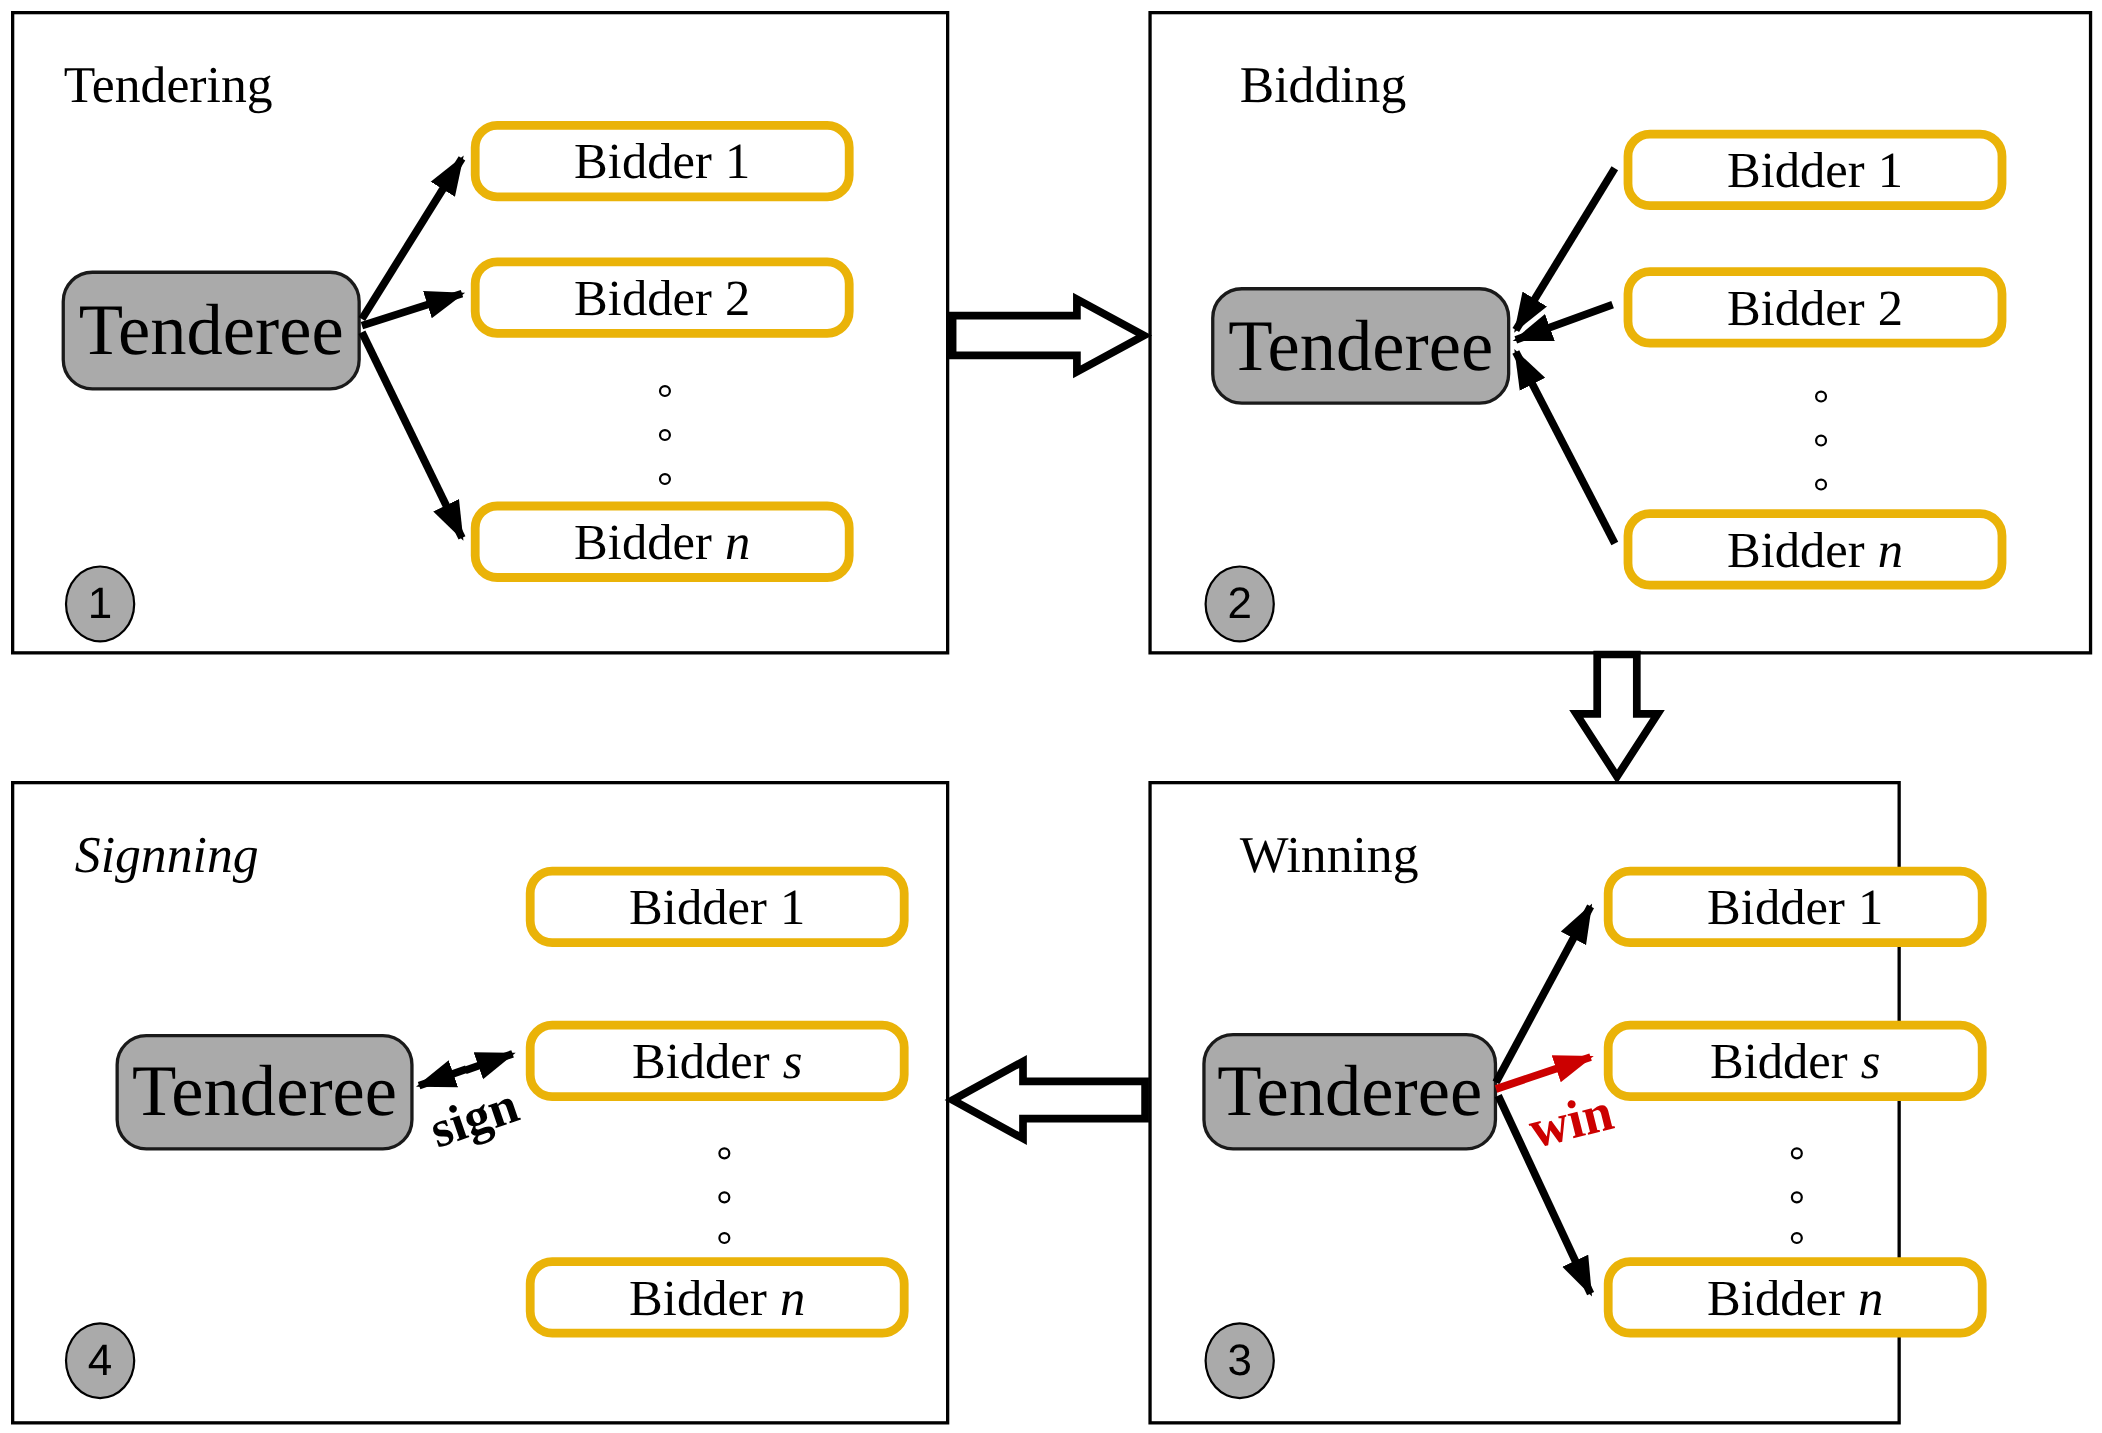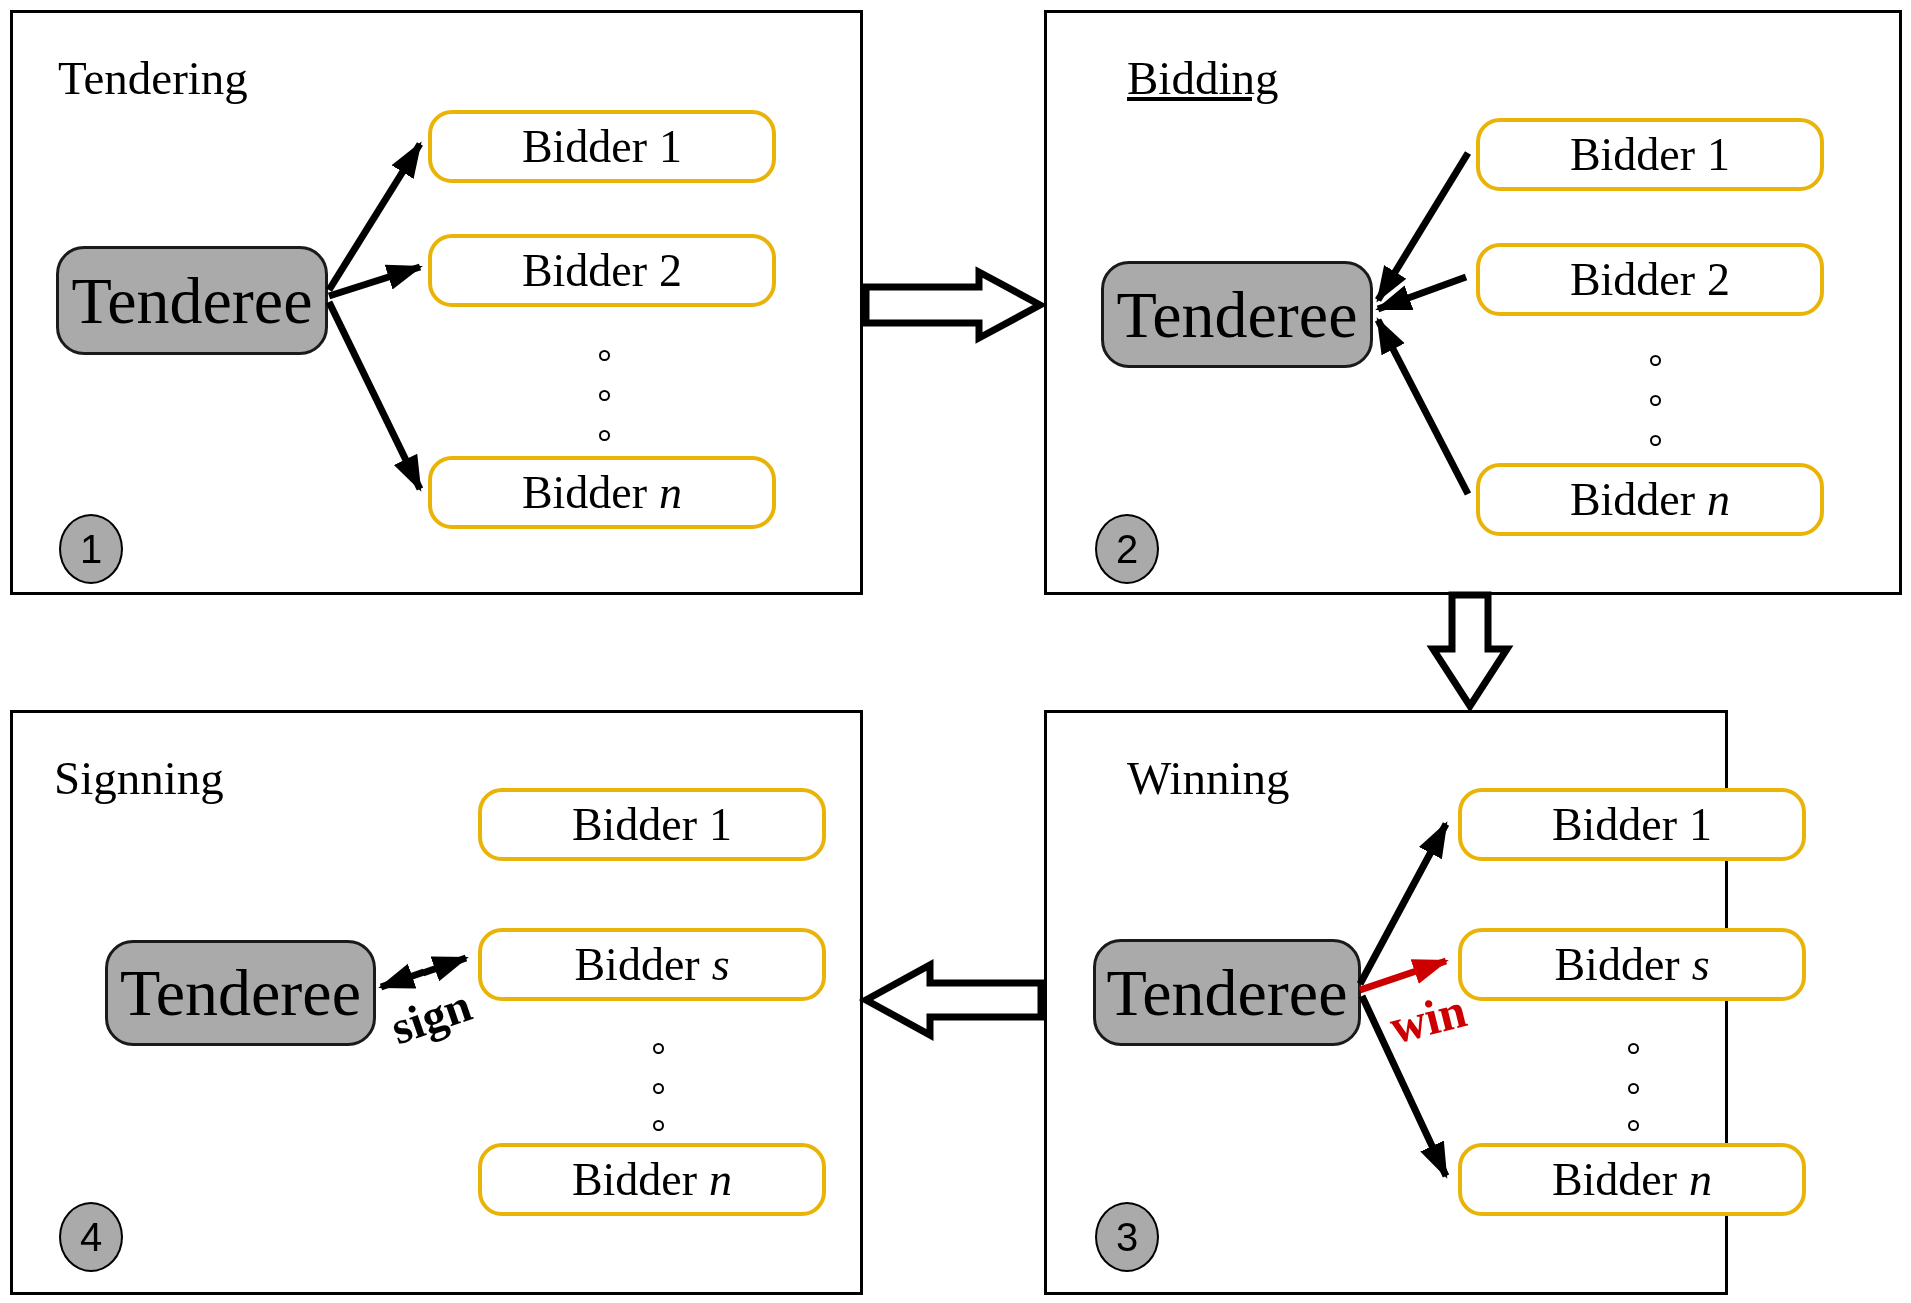--- a/index.html
+++ b/index.html
@@ -7,21 +7,21 @@
           font-family:"Liberation Serif","DejaVu Serif",serif;overflow:hidden;}
   .panel{position:absolute;border:3px solid #000;background:#fff;box-sizing:border-box;}
   .p1{left:10px;top:10px;width:853px;height:585px;}
   .p2{left:1044px;top:10px;width:858px;height:585px;}
   .p3{left:1044px;top:710px;width:684px;height:585px;}
   .p4{left:10px;top:710px;width:853px;height:585px;}
   .title{position:absolute;font-size:47px;color:#000;white-space:nowrap;text-align:center;}
   .tenderee{position:absolute;background:#aaaaaa;border:3px solid #1a1a1a;border-radius:28px;
             display:flex;align-items:center;justify-content:center;font-size:66px;color:#000;
             box-sizing:border-box;}
-  .bidder{position:absolute;background:#ffffff;border:4px solid #eab308;border-radius:24px;
+  .bidder{position:absolute;background:#ffffff;border:8px solid #eab308;border-radius:24px;
           width:348px;height:73px;display:flex;align-items:center;justify-content:center;
           font-size:46px;color:#000;box-sizing:border-box;}
   .sfx{margin-left:12px;}
   .it{font-style:italic;}
   .badge{position:absolute;width:64px;height:70px;background:#aaaaaa;border:2px solid #000;
          border-radius:50%;display:flex;align-items:center;justify-content:center;
          font-family:"Liberation Sans","DejaVu Sans",sans-serif;font-size:40px;color:#000;
          box-sizing:border-box;}
   .dot{position:absolute;width:11px;height:11px;border:2px solid #000;border-radius:50%;
        background:#fff;box-sizing:border-box;}
@@ -54,21 +54,21 @@
     </div>
     <div class="dot" style="left:586px;top:337px;"></div>
     <div class="dot" style="left:586px;top:377px;"></div>
     <div class="dot" style="left:586px;top:417px;"></div>
     <div class="badge" style="left:46px;top:501px;">
       <span>1</span>
     </div>
   </div>
 
   <div class="panel p2">
-    <div class="title" style="left:80px;top:38px;text-decoration:underline;">Bidding</div>
+    <div class="title" style="left:80px;top:38px;">Bidding</div>
     <div class="tenderee" style="left:54px;top:248px;width:272px;height:107px;">
       <span>Tenderee</span>
     </div>
     <div class="bidder" style="left:429px;top:105px;">
       <span>Bidder</span>
         <span class="sfx">1</span>
     </div>
     <div class="bidder" style="left:429px;top:230px;">
       <span>Bidder</span>
         <span class="sfx">2</span>
@@ -104,21 +104,21 @@
     </div>
     <div class="dot" style="left:581px;top:330px;"></div>
     <div class="dot" style="left:581px;top:370px;"></div>
     <div class="dot" style="left:581px;top:407px;"></div>
     <div class="badge" style="left:48px;top:489px;">
       <span>3</span>
     </div>
   </div>
 
   <div class="panel p4">
-    <div class="title" style="left:41px;top:38px;">Signning</div>
+    <div class="title" style="left:55px;top:38px;font-style:italic;">Signning</div>
     <div class="tenderee" style="left:92px;top:227px;width:271px;height:106px;">
       <span>Tenderee</span>
     </div>
     <div class="bidder" style="left:465px;top:75px;">
       <span>Bidder</span>
         <span class="sfx">1</span>
     </div>
     <div class="bidder" style="left:465px;top:215px;">
       <span>Bidder</span>
         <span class="sfx it">s</span>

